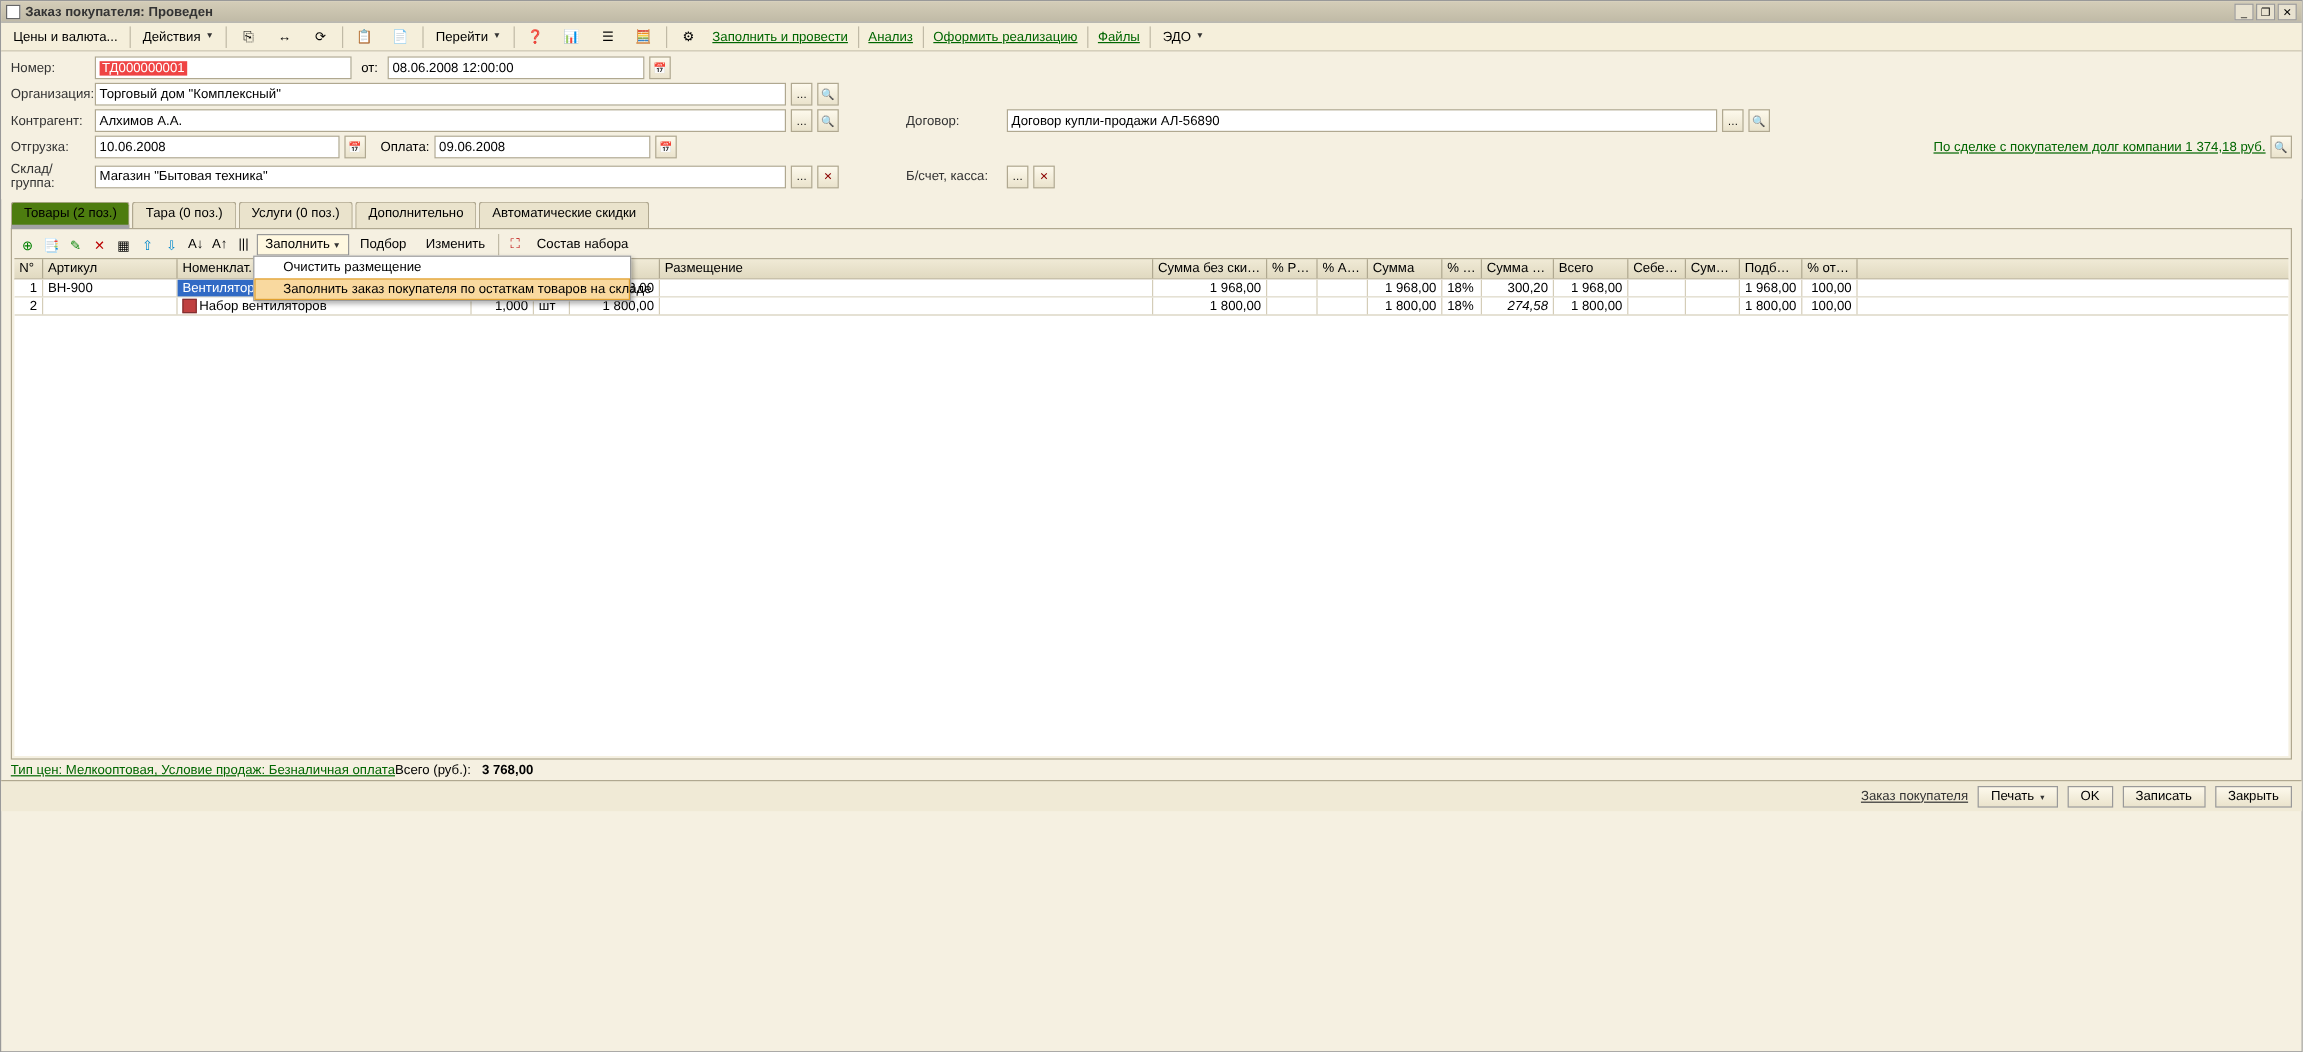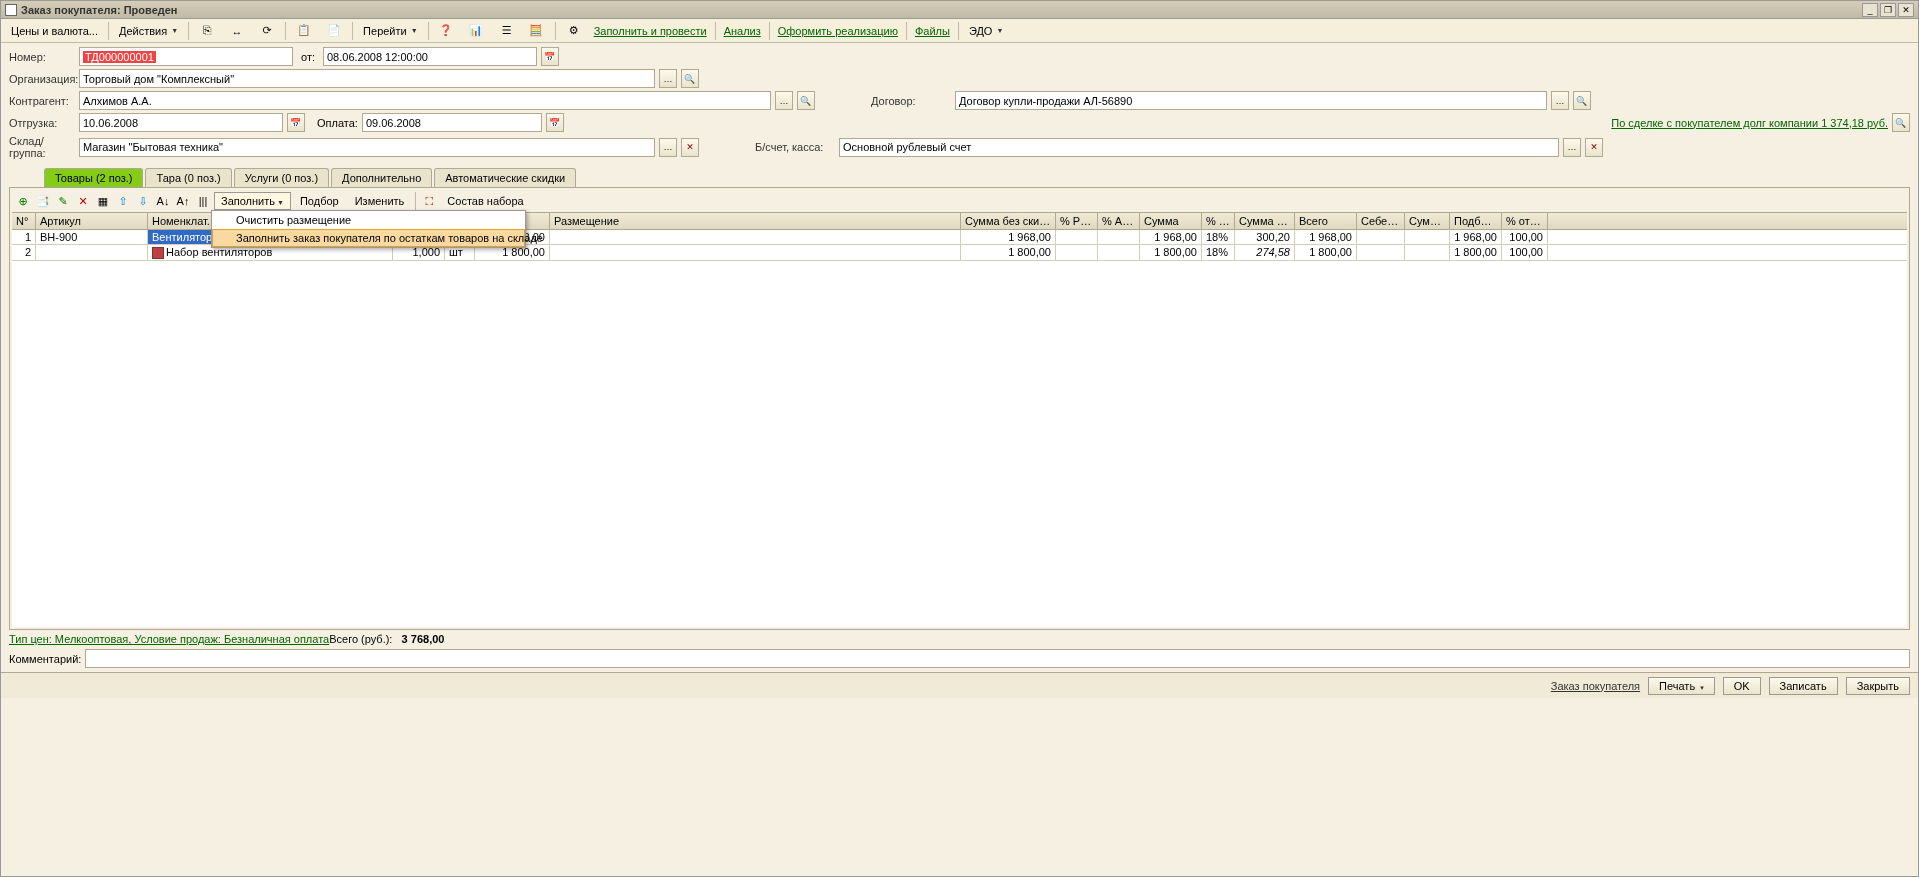--- a/index.html
+++ b/index.html
@@ -20,21 +20,21 @@
 .form-label { width: 66px; color: #333; }
 .form-right-label { width: 80px; color: #333; }
 .form-input { height: 19px; background: #fff; border: 1px solid #b0a890; padding: 1px 3px; display: flex; align-items: center; }
 .form-input input { border: none; outline: none; width: 100%; background: transparent; }
 .field-btn { width: 18px; height: 19px; border: 1px solid #b0a890; background: linear-gradient(#fdf9ec, #eae3cc); cursor: pointer; display: flex; align-items: center; justify-content: center; font-size: 9px; }
 .field-btn.x { color: #8b0000; }
 .sel-text { background: #ef4444; color: #fff; padding: 0 2px; }
 .debt-link { color: #006600; text-decoration: underline; cursor: pointer; text-align: right; flex: 1; }
 .tabs { display: flex; padding: 0 8px; margin-top: 2px; }
 .tab { padding: 3px 10px; background: #eae3cc; border: 1px solid #b0a890; border-bottom: none; border-radius: 3px 3px 0 0; margin-right: 2px; cursor: pointer; }
-.tab.active { background: #84cc16; border-bottom: 1px solid #a3a3a3; position: relative; z-index: 2; margin-left: 35px; }
+.tab.active { background: #4d7c0f; border-bottom: 4px solid #a3a3a3; position: relative; z-index: 2; }
 .tab-content { margin: 0 8px; border: 1px solid #b0a890; background: #f5f0e1; position: relative; top: -1px; padding: 2px; }
 .grid-toolbar { height: 22px; display: flex; align-items: center; gap: 2px; padding: 0 2px; }
 .grid-tb-btn { width: 18px; height: 18px; display: flex; align-items: center; justify-content: center; cursor: pointer; border: 1px solid transparent; }
 .grid-tb-text { padding: 2px 6px; cursor: pointer; border: 1px solid transparent; }
 .grid-tb-text.open { border: 1px solid #999; background: #fff8e0; }
 .grid { width: 100%; }
 .grid-header { display: flex; background: linear-gradient(#f0ead6, #e0d9c0); border-bottom: 1px solid #b0a890; border-top: 1px solid #b0a890; }
 .gh-cell { border-right: 1px solid #b0a890; padding: 2px 4px; overflow: hidden; white-space: nowrap; text-overflow: ellipsis; }
 .grid-row { display: flex; border-bottom: 1px solid #d4cdb8; background: #fff; }
 .gd-cell { border-right: 1px solid #d4cdb8; padding: 1px 4px; overflow: hidden; white-space: nowrap; }
@@ -143,21 +143,21 @@
     <div class="form-row">
       <span class="form-label">Организация:</span>
       <div class="form-input" style="width:576px">
           <span>Торговый дом "Комплексный"</span>
         </div>
       <span class="field-btn">…</span>
       <span class="field-btn">🔍</span>
     </div>
     <div class="form-row">
       <span class="form-label">Контрагент:</span>
-      <div class="form-input" style="width:692px">
+      <div class="form-input" style="width:576px">
           <span>Алхимов А.А.</span>
         </div>
       <span class="field-btn">…</span>
       <span class="field-btn">🔍</span>
       <span style="width:48px"></span>
       <span class="form-right-label">Договор:</span>
       <div class="form-input" style="width:592px">
           <span>Договор купли-продажи АЛ-56890</span>
         </div>
       <span class="field-btn">…</span>
@@ -180,23 +180,20 @@
     </div>
     <div class="form-row">
       <span class="form-label">Склад/группа:</span>
       <div class="form-input" style="width:576px">
           <span>Магазин "Бытовая техника"</span>
         </div>
       <span class="field-btn">…</span>
       <span class="field-btn x">✕</span>
       <span style="width:48px"></span>
       <span class="form-right-label">Б/счет, касса:</span>
-      <div class="form-input" style="width:720px">
-          <span>Основной рублевый счет</span>
-        </div>
       <span class="field-btn">…</span>
       <span class="field-btn x">✕</span>
     </div>
   </div>
 
   <div class="tabs">
     <div class="tab active">Товары (2 поз.)</div>
     <div class="tab">Тара (0 поз.)</div>
     <div class="tab">Услуги (0 поз.)</div>
     <div class="tab">Дополнительно</div>
@@ -291,26 +288,20 @@
             <div class="gd-cell num" style="width: 46px;">100,00</div>
           </div>
         </div>
     </div>
   </div>
 
   <div class="footer-info">
     <span class="footer-link">Тип цен: Мелкооптовая, Условие продаж: Безналичная оплата</span>
     <span class="footer-total"><span>Всего (руб.):</span>&nbsp;&nbsp;&nbsp;<b>3 768,00</b></span>
   </div>
-  <div class="comment-row">
-    <span>Комментарий:</span>
-    <div class="form-input" style="flex:1">
-        <input type="text" style="">
-      </div>
-  </div>
 
   <div class="bottom-bar">
     <span class="bottom-link">Заказ покупателя</span>
     <span class="bottom-btn"><span>Печать</span> <span class="dd-arrow">▾</span></span>
     <span class="bottom-btn">OK</span>
     <span class="bottom-btn">Записать</span>
     <span class="bottom-btn">Закрыть</span>
   </div>
 </div>
 

